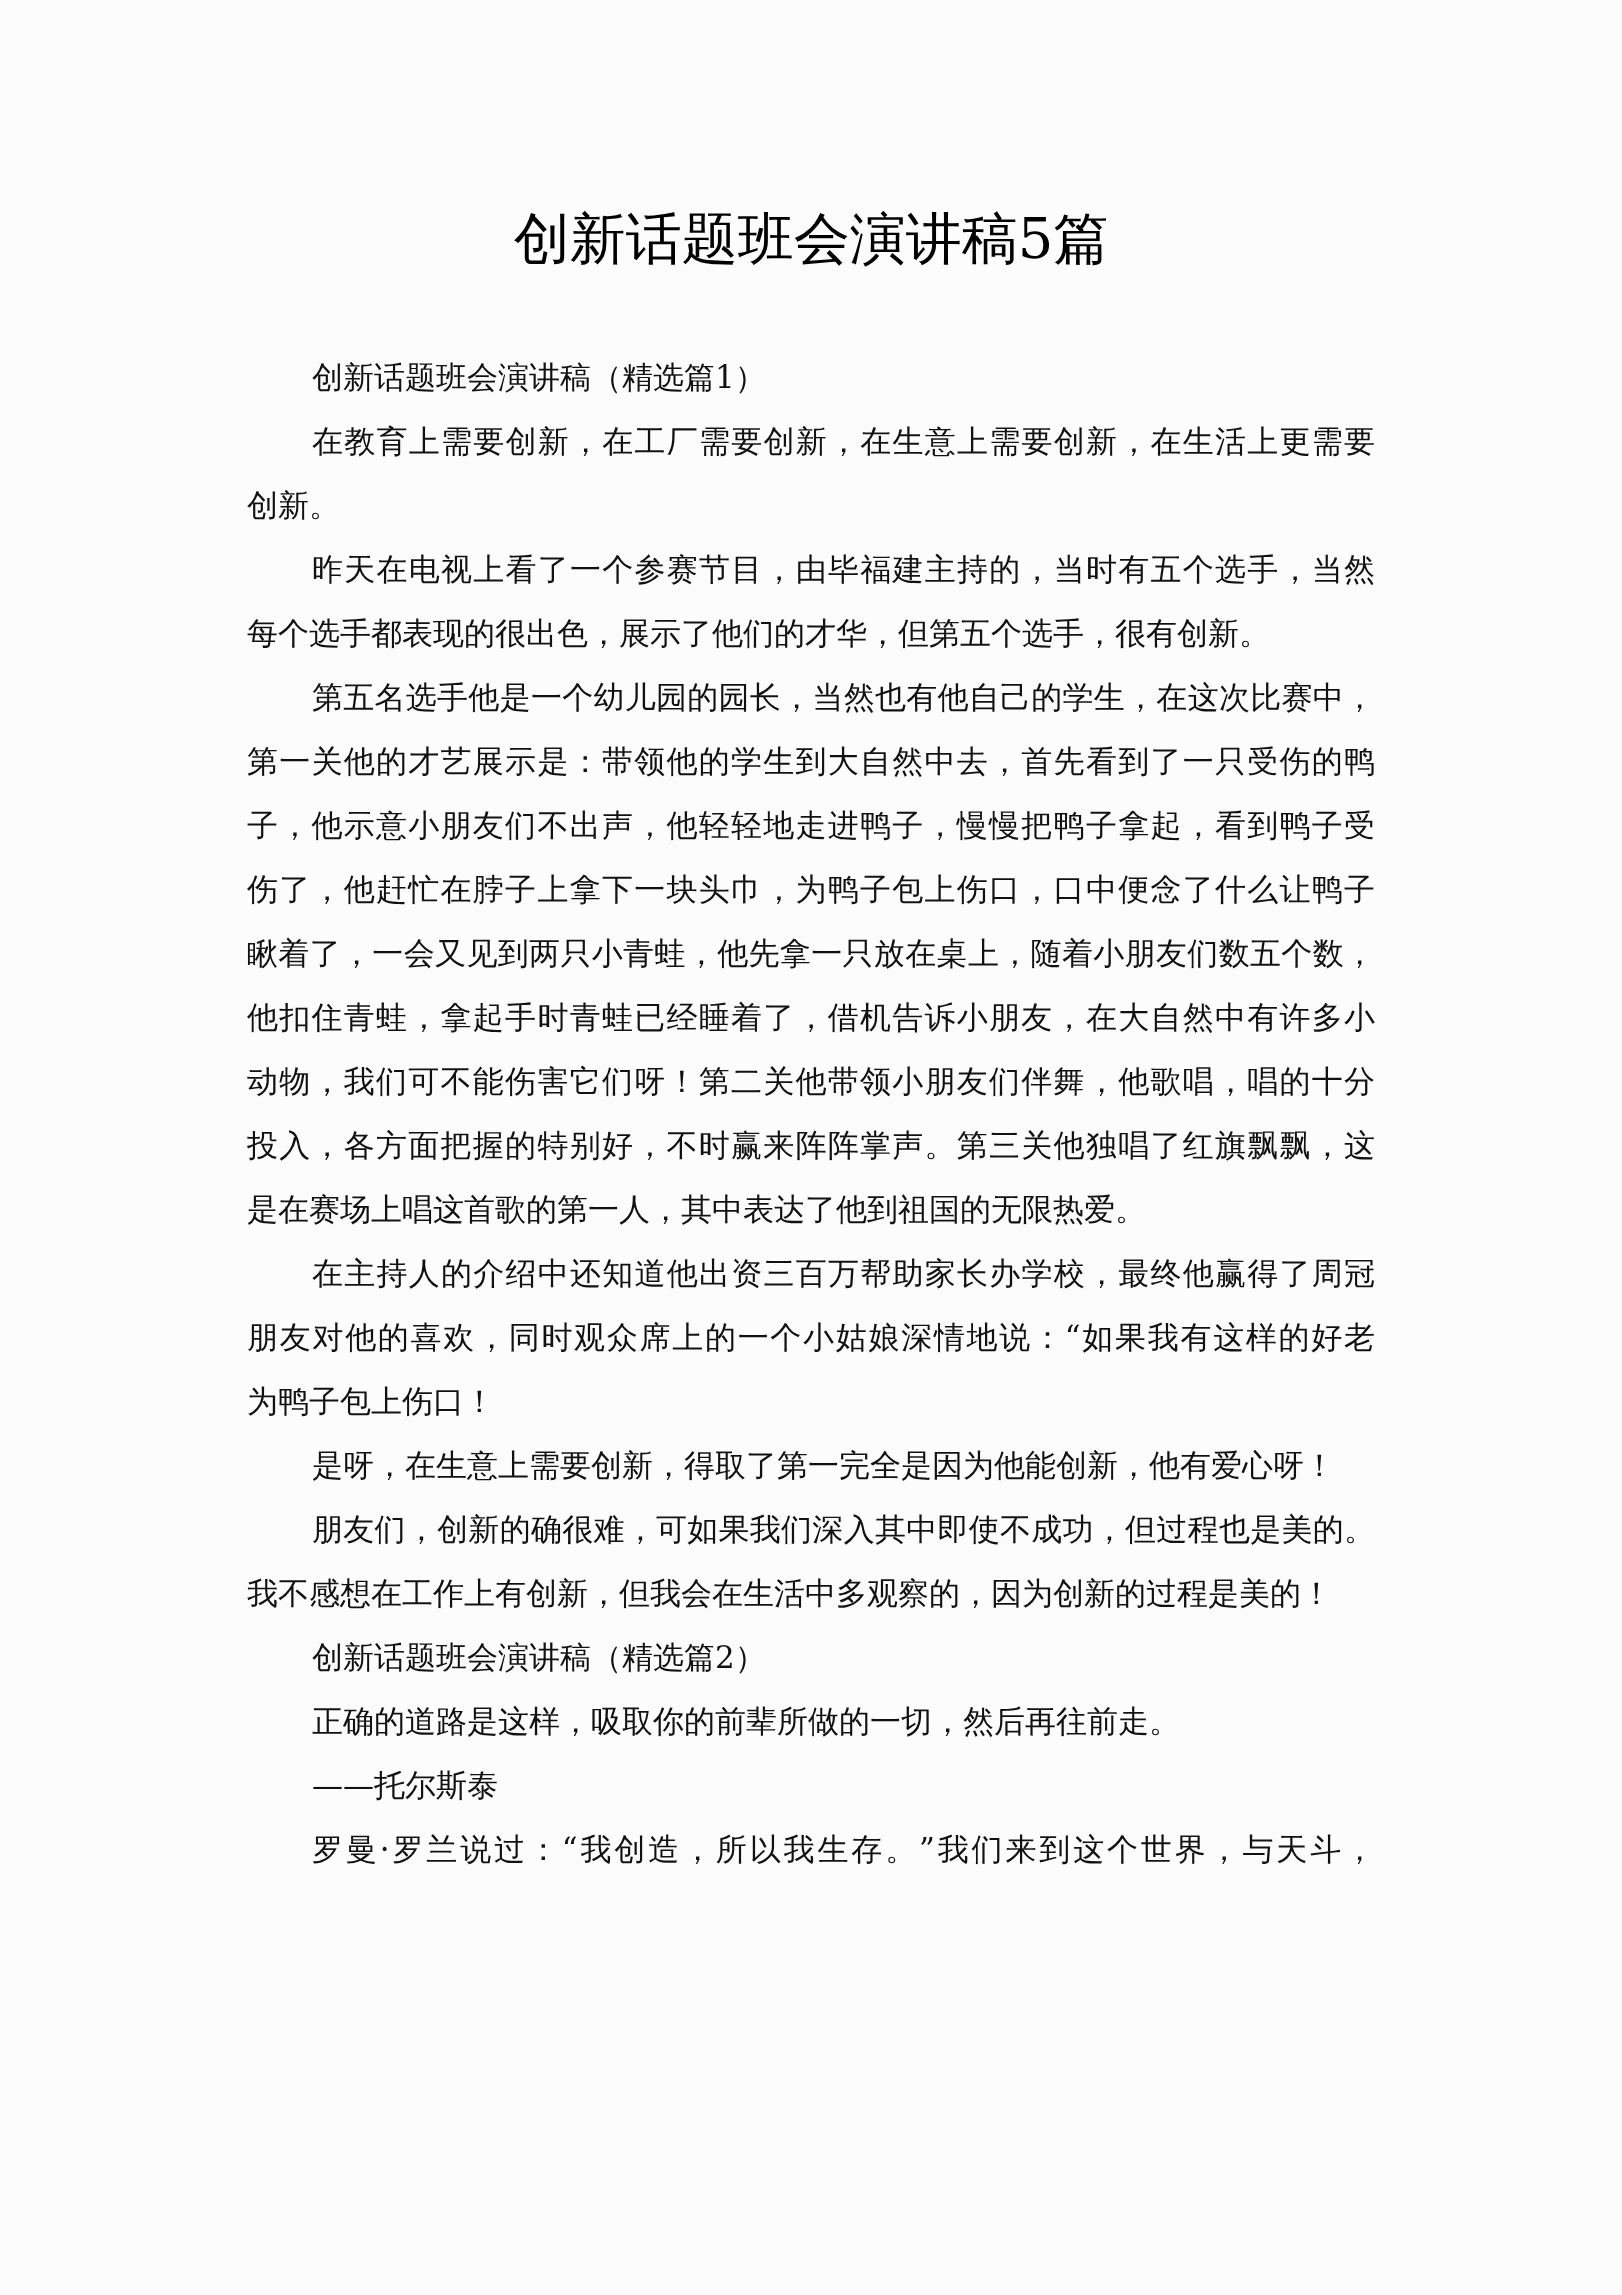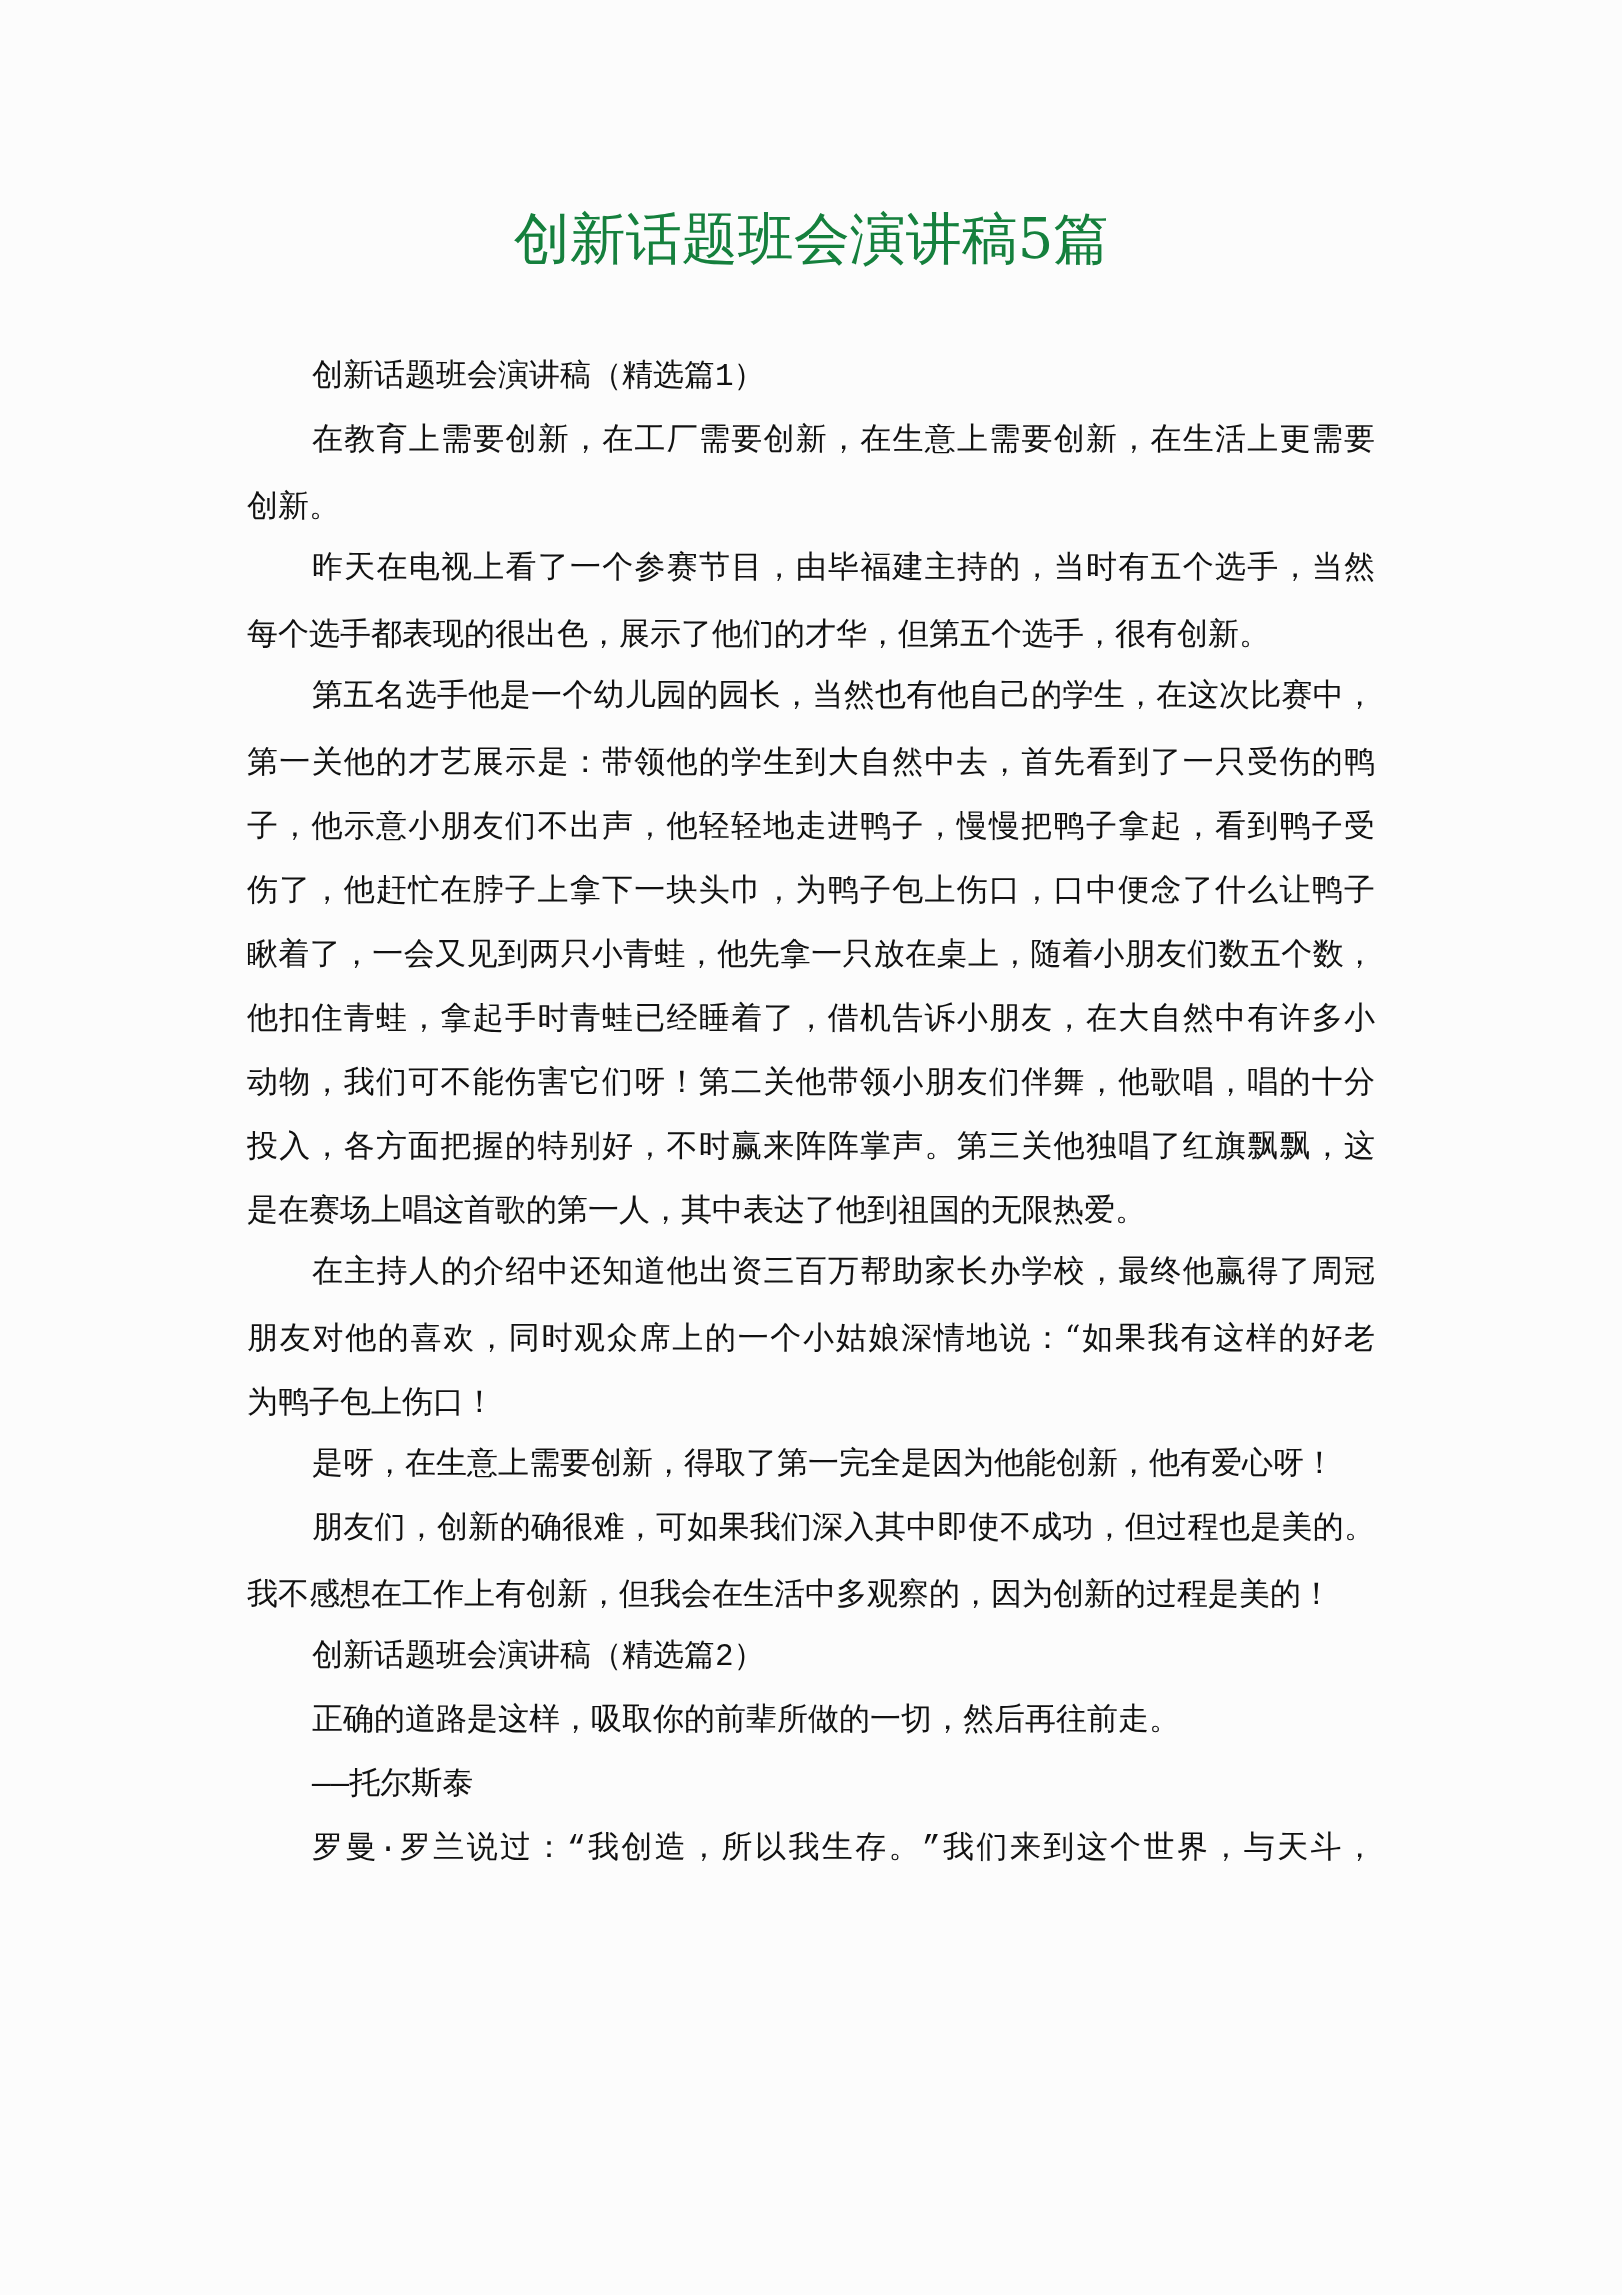--- a/index.html
+++ b/index.html
@@ -24,21 +24,21 @@
   }
   .title {
     position: absolute;
     left: 0;
     top: 196px;
     width: 1623px;
     text-align: center;
     font-size: 56px;
     line-height: 85px;
     letter-spacing: 0px;
-    color: #15803d;
+    color: #000000;
     margin: 0;
     font-weight: normal;
   }
   .body {
     position: absolute;
     left: 247px;
     top: 345px;
     width: 1128px;
   }
   .line {
@@ -52,21 +52,20 @@
     text-align-last: justify;
     text-justify: inter-character;
   }
   .line.last {
     text-align: left;
     text-align-last: left;
   }
   .line.indent {
     padding-left: 65px;
     box-sizing: border-box;
-    font-family: Liberation Mono, monospace;
   }
 </style>
 </head>
 <body>
 
 <div class="page">
   <h1 class="title">创新话题班会演讲稿5篇</h1>
 
   <div class="body" id="doc-body">
 

